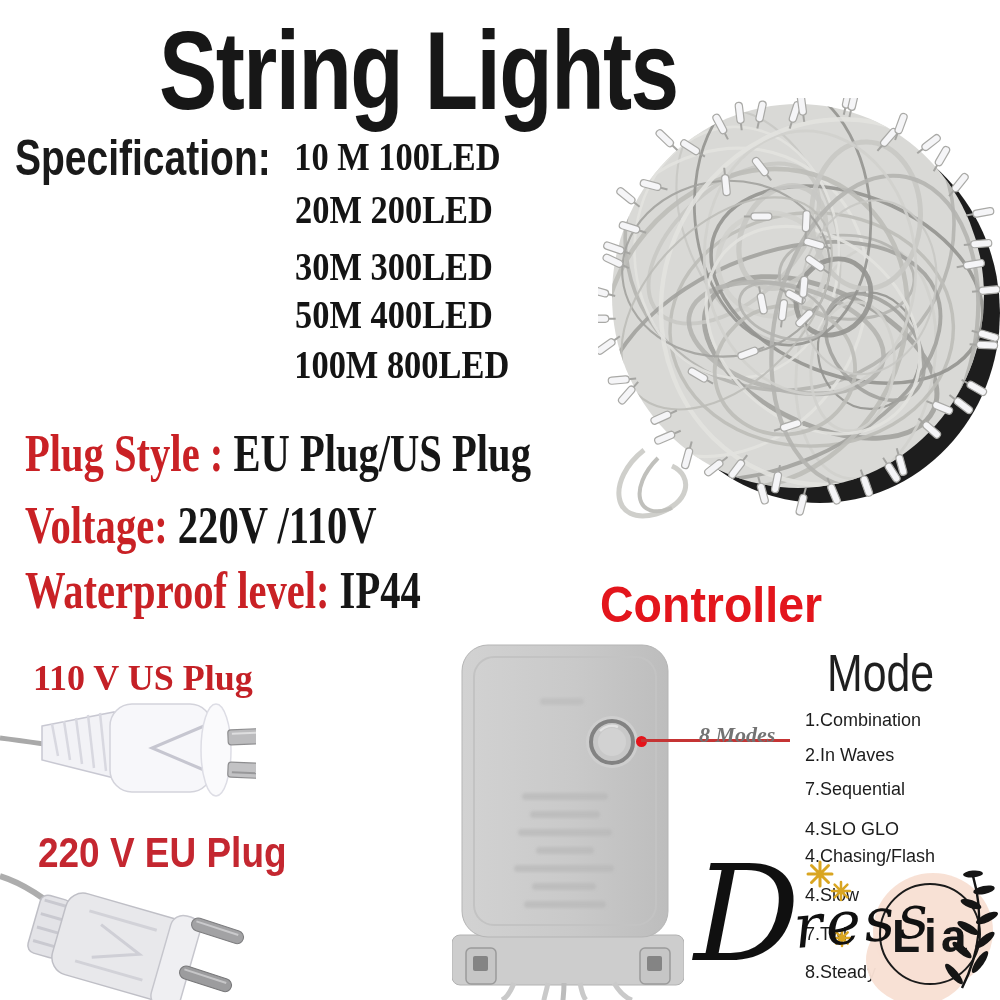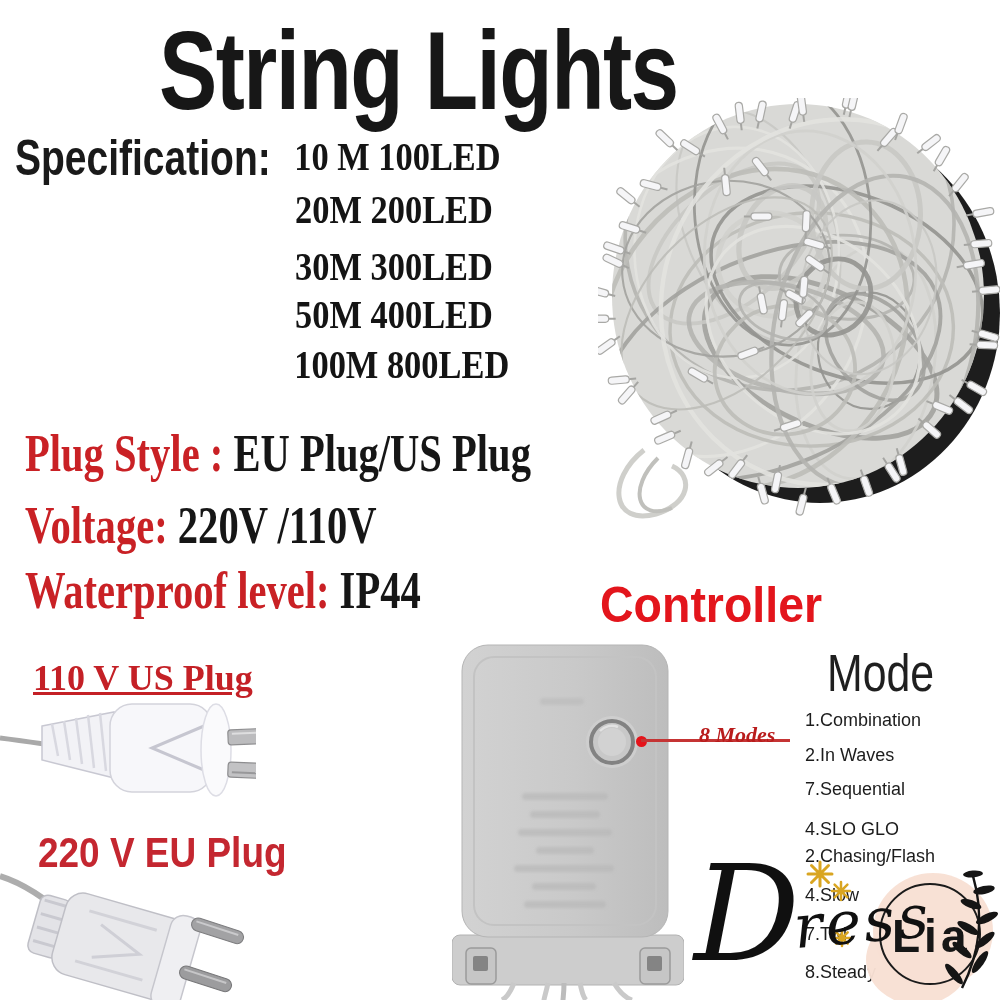--- a/index.html
+++ b/index.html
@@ -27,31 +27,31 @@
   .spec-item:nth-of-type(5){top:345px;}
 
   
   .attr{left:25px;font-family:"Liberation Serif","DejaVu Serif",serif;font-weight:bold;font-size:52px;
         line-height:1;white-space:pre;transform:scaleX(.78);transform-origin:left top;}
   .attr .lab{color:#c92125;}
   .attr .val{color:#161616;}
   .attr-0{top:428px;} .attr-1{top:500px;} .attr-2{top:565px;}
 
   
-  .us-label{left:33px;top:660px;font-size:36px;font-weight:bold;color:#c42026;line-height:1;text-decoration:underline;}
+  .us-label{left:33px;top:660px;font-size:36px;font-weight:bold;color:#c42026;line-height:1;}
   .eu-label{left:38px;top:832px;font-size:42px;font-weight:bold;color:#c42730;line-height:1;
             transform:scaleX(.88);transform-origin:left top;}
 
   
   .controller-heading{left:600px;top:580px;font-size:50px;font-weight:bold;color:#e3151c;line-height:1;
                       transform:scaleX(.93);transform-origin:left top;}
   .callout-dot{left:636px;top:736px;width:11px;height:11px;border-radius:50%;background:#e5131a;}
   .callout-line{left:641px;top:739px;width:149px;height:3px;background:#c53434;}
   .callout-text{left:699px;top:724px;font-size:22px;font-weight:bold;font-style:italic;
-                color:#b91c1c;line-height:1;}
+                color:#737373;line-height:1;}
   .mode-heading{left:827px;top:648px;font-size:51px;font-weight:400;color:#1f1f1f;line-height:1;
                 transform:scaleX(.84);transform-origin:left top;}
   .mode-item{position:absolute;left:805px;font-size:18px;font-weight:400;color:#1c1c1c;line-height:1.1;}
   .mode-item:nth-of-type(1){top:711px;}
   .mode-item:nth-of-type(2){top:746px;}
   .mode-item:nth-of-type(3){top:780px;}
   .mode-item:nth-of-type(4){top:820px;}
   .mode-item:nth-of-type(5){top:847px;}
   .mode-item:nth-of-type(6){top:886px;}
   .mode-item:nth-of-type(7){top:925px;}
@@ -457,21 +457,21 @@
   <div class="abs callout-dot"></div>
   <div class="abs callout-line"></div>
   <div class="abs callout-text serif nw">8 Modes</div>
 
   <div class="abs mode-heading nw">Mode</div>
   <div>
     <div class="mode-item nw">1.Combination</div>
     <div class="mode-item nw">2.In Waves</div>
     <div class="mode-item nw">7.Sequential</div>
     <div class="mode-item nw">4.SLO GLO</div>
-    <div class="mode-item nw">2.Chasing/Flash</div>
+    <div class="mode-item nw">4.Chasing/Flash</div>
     <div class="mode-item nw">4.Slow</div>
     <div class="mode-item nw">7.Twi</div>
     <div class="mode-item nw">8.Steady</div>
   </div>
 
   <svg class="abs watermark" style="left:690px;top:828px" width="310" height="172" viewBox="0 0 310 172">
     <g>
       <ellipse cx="243" cy="103" rx="60" ry="58" fill="#f8e0d4" opacity=".97"></ellipse>
       <ellipse cx="228" cy="132" rx="52" ry="45" fill="#f8e0d4" opacity=".97"></ellipse>
       <circle cx="240" cy="106" r="50" fill="none" stroke="#1b1b1b" stroke-width="2"></circle>

